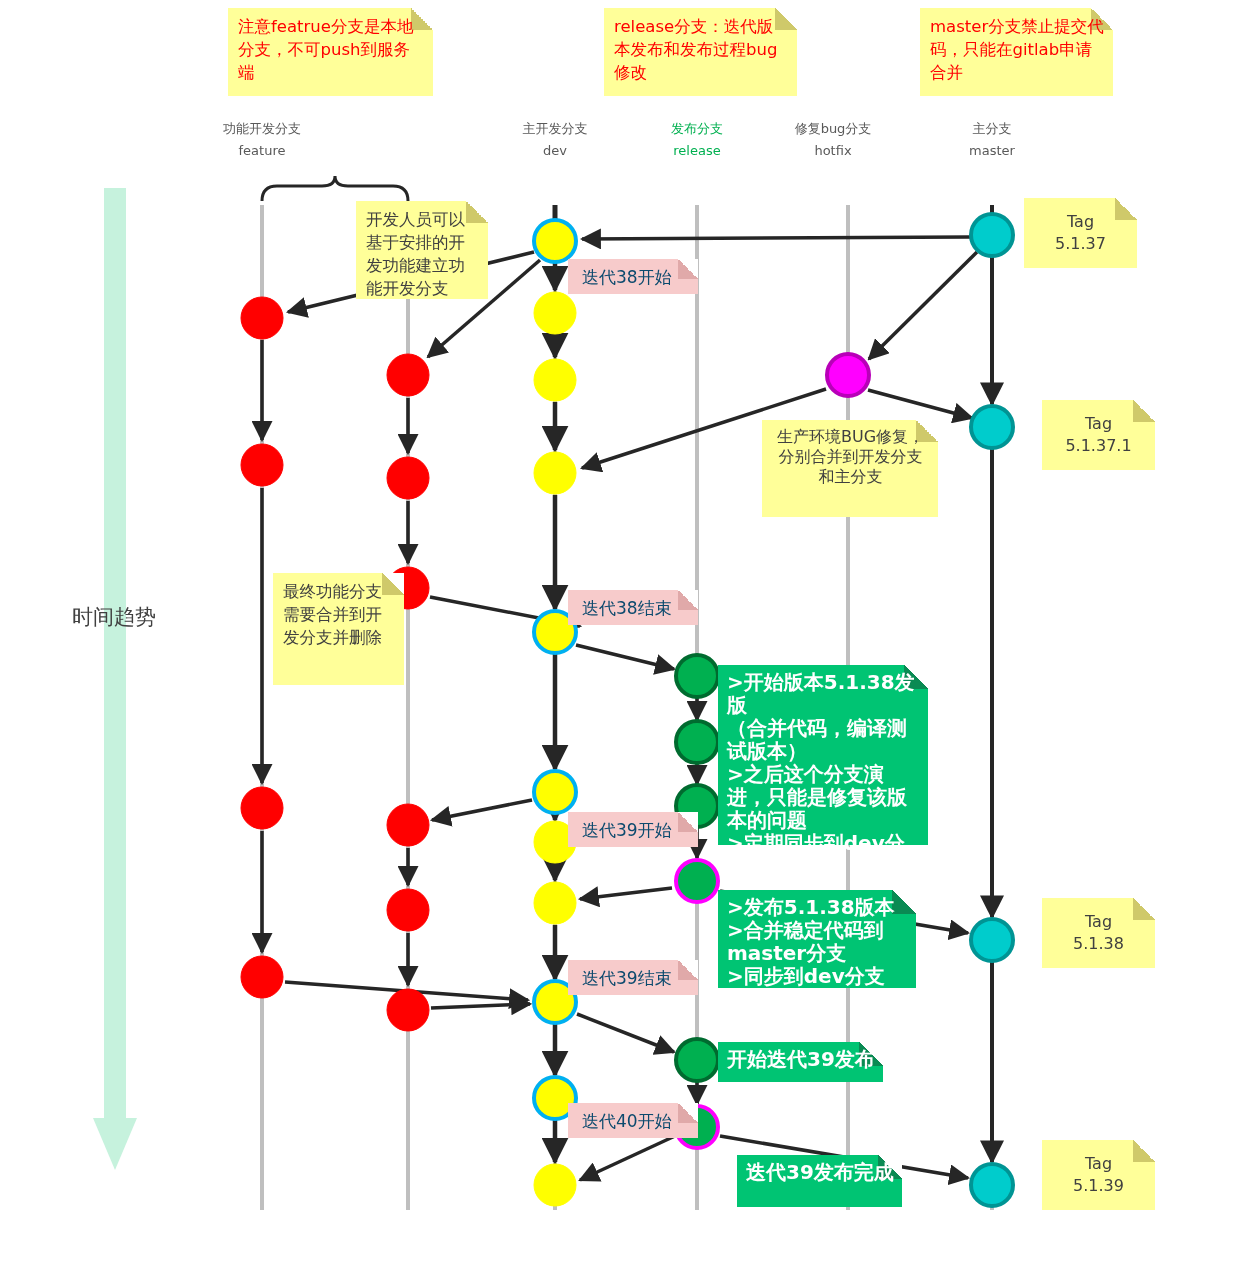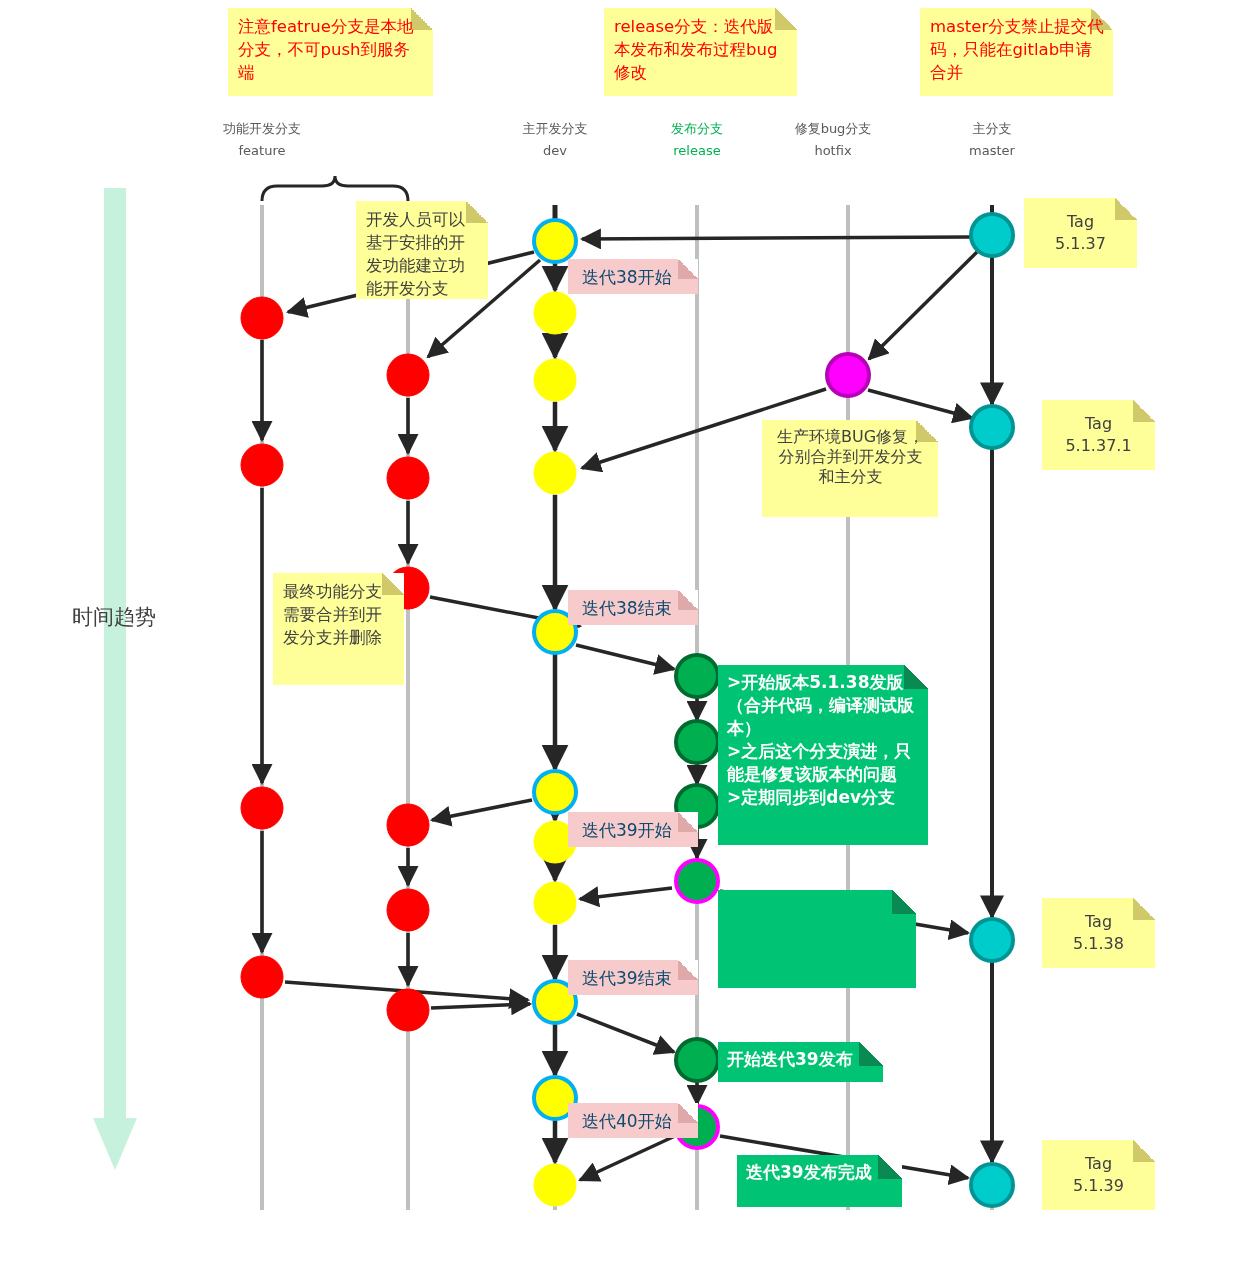--- a/index.html
+++ b/index.html
@@ -19,21 +19,21 @@
   .tag-note{position:absolute;background:#ffff99;color:#404040;font-size:16px;line-height:22px;
         text-align:center;box-sizing:border-box;padding-top:13px;}
   .tag-note .fold{position:absolute;right:0;top:0;width:22px;height:22px;
         background:linear-gradient(225deg,#ffffff 0 50%,#cfc96a 50% 100%);}
 
   .pink{position:absolute;background:#f7cbcb;color:#0c4a6e;font-size:17px;line-height:20px;
         box-sizing:border-box;display:flex;align-items:center;padding-left:14px;}
   .pink .fold{position:absolute;right:0;top:0;width:20px;height:20px;
         background:linear-gradient(225deg,#ffffff 0 50%,#e0a9a9 50% 100%);}
 
-  .green{position:absolute;background:#00c濾;color:#ffffff;font-weight:bold;font-size:17px;
+  .green{position:absolute;background:#00c濾;color:#ffffff;font-weight:bold;font-size:20px;
         line-height:23px;box-sizing:border-box;padding:6px 8px 6px 9px;}
   .green{background:#00c473;}
   .green .fold{position:absolute;right:0;top:0;width:24px;height:24px;
         background:linear-gradient(225deg,#ffffff 0 50%,#0a8a53 50% 100%);}
   .time-label{position:absolute;color:#404040;font-size:21px;white-space:nowrap;}
 </style>
 </head>
 <body>
 
 <div id="canvas">
@@ -265,20 +265,25 @@
         <div class="fold"></div>
         <div style="position: relative;">
           <div>&gt;开始版本5.1.38发版</div>
           <div>（合并代码，编译测试版本）</div>
           <div>&gt;之后这个分支演进，只能是修复该版本的问题</div>
           <div>&gt;定期同步到dev分支</div>
         </div>
       </div>
       <div class="green" style="left: 718px; top: 890px; width: 198px; height: 98px;">
         <div class="fold"></div>
+        <div style="position: relative;">
+          <div>&gt;发布5.1.38版本</div>
+          <div>&gt;合并稳定代码到master分支</div>
+          <div>&gt;同步到dev分支</div>
+        </div>
       </div>
       <div class="green" style="left: 718px; top: 1042px; width: 165px; height: 40px;">
         <div class="fold"></div>
         <div style="position: relative;">
           <div>开始迭代39发布</div>
         </div>
       </div>
       <div class="green" style="left: 737px; top: 1155px; width: 165px; height: 52px;">
         <div class="fold"></div>
         <div style="position: relative;">

